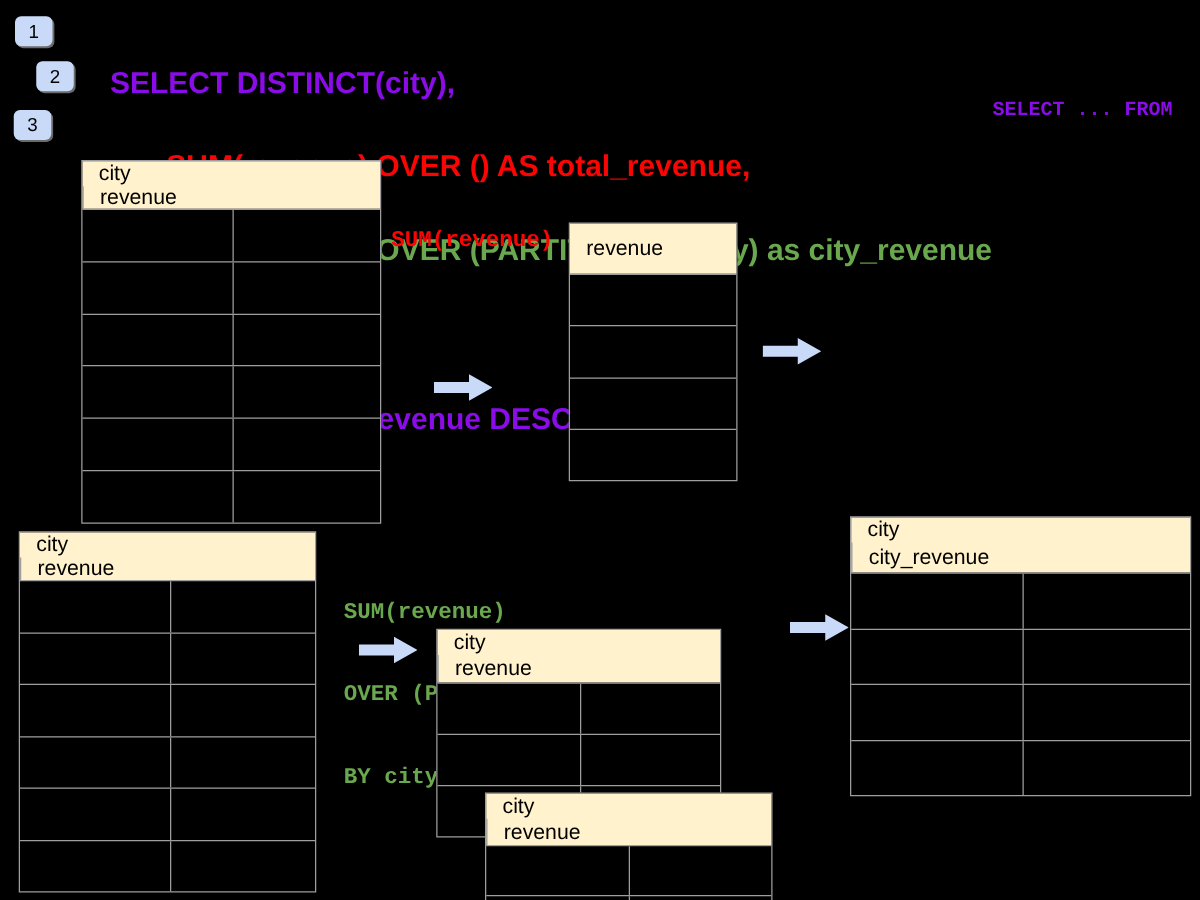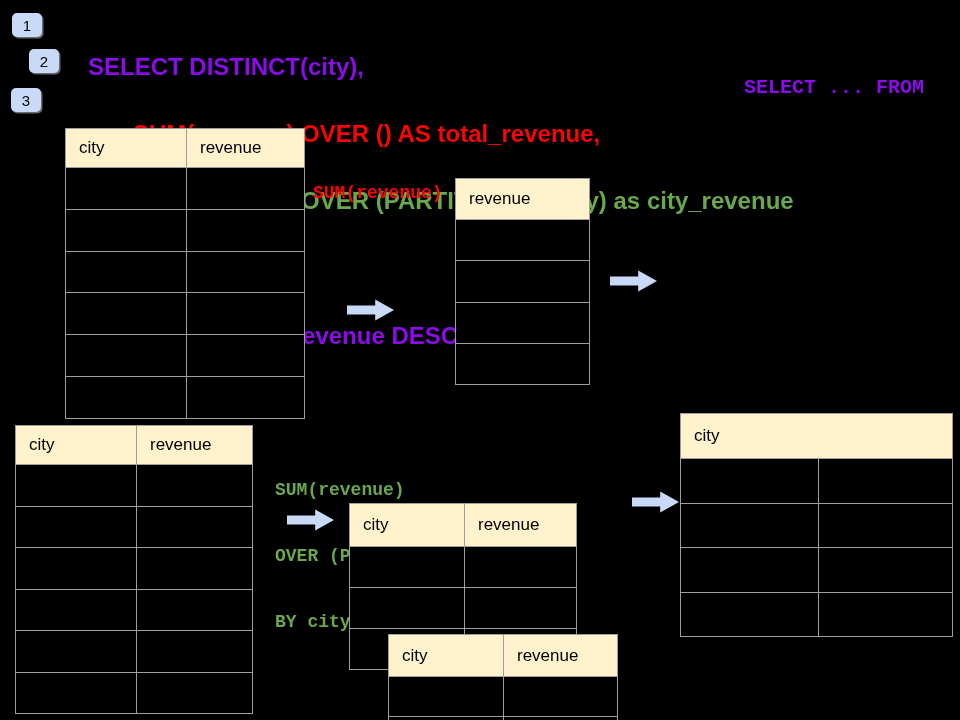--- a/index.html
+++ b/index.html
@@ -28,42 +28,42 @@
     position:absolute; left:0; top:11px;
     font-family:Liberation Sans, sans-serif;
     font-weight:bold; font-size:24px; line-height:22.4px;
     white-space:pre;
   }
   .code .cl-1 { margin-left:88px; }
   .code .cl-2, .code .cl-3 { margin-left:133px; }
   .code .cl-4, .code .cl-5 { margin-left:110px; }
 
   .side-note {
-    position:absolute; left:744px; top:33px;
+    position:absolute; left:794px; top:33px;
     font-family:"Liberation Mono", monospace;
-    font-weight:bold; font-size:20px; line-height:22px;
+    font-weight:bold; font-size:16px; line-height:22px;
     white-space:pre;
   }
 
   .annot {
     position:absolute;
     font-family:"Liberation Mono", monospace;
     font-weight:bold; font-size:18px; line-height:22px;
     white-space:pre;
   }
   .annot-total     { left:313px; top:138px; }
   .annot-partition { left:275px; top:435px; }
 
   
   .tbl {
     position:absolute;
     border:1px solid var(--c-border,#9E9E9E);
     background:var(--c-cellBg,#000);
   }
-  .t-head { display:flex; background:var(--c-headerBg,#FFF2CC); }
+  .t-head { display:flex; background:var(--c-headerBg,#FFF2CC);flex-direction:column; }
   .t-hcell {
     display:flex; align-items:center;
     padding-left:13px;
     font-size:17px; color:var(--c-headerText,#000);
     flex:1 1 auto; overflow:hidden;
   }
   .t-hcell + .t-hcell { border-left:1px solid var(--c-border,#9E9E9E); }
   .t-row { display:flex; border-top:1px solid var(--c-border,#9E9E9E); }
   .t-cell { flex:1 1 auto; height:100%; }
   .t-cell + .t-cell { border-left:1px solid var(--c-border,#9E9E9E); }
@@ -258,20 +258,21 @@
       <div class="t-row">
         <div class="t-cell"></div>
         <div class="t-cell"></div>
       </div>
     </div>
 </div>
 
 <div class="tbl tbl-final-result">
   <div class="t-head">
     <div class="t-hcell">city</div>
+    <div class="t-hcell">city_revenue</div>
   </div>
   <div class="t-body">
       <div class="t-row">
         <div class="t-cell"></div>
         <div class="t-cell"></div>
       </div>
       <div class="t-row">
         <div class="t-cell"></div>
         <div class="t-cell"></div>
       </div>

